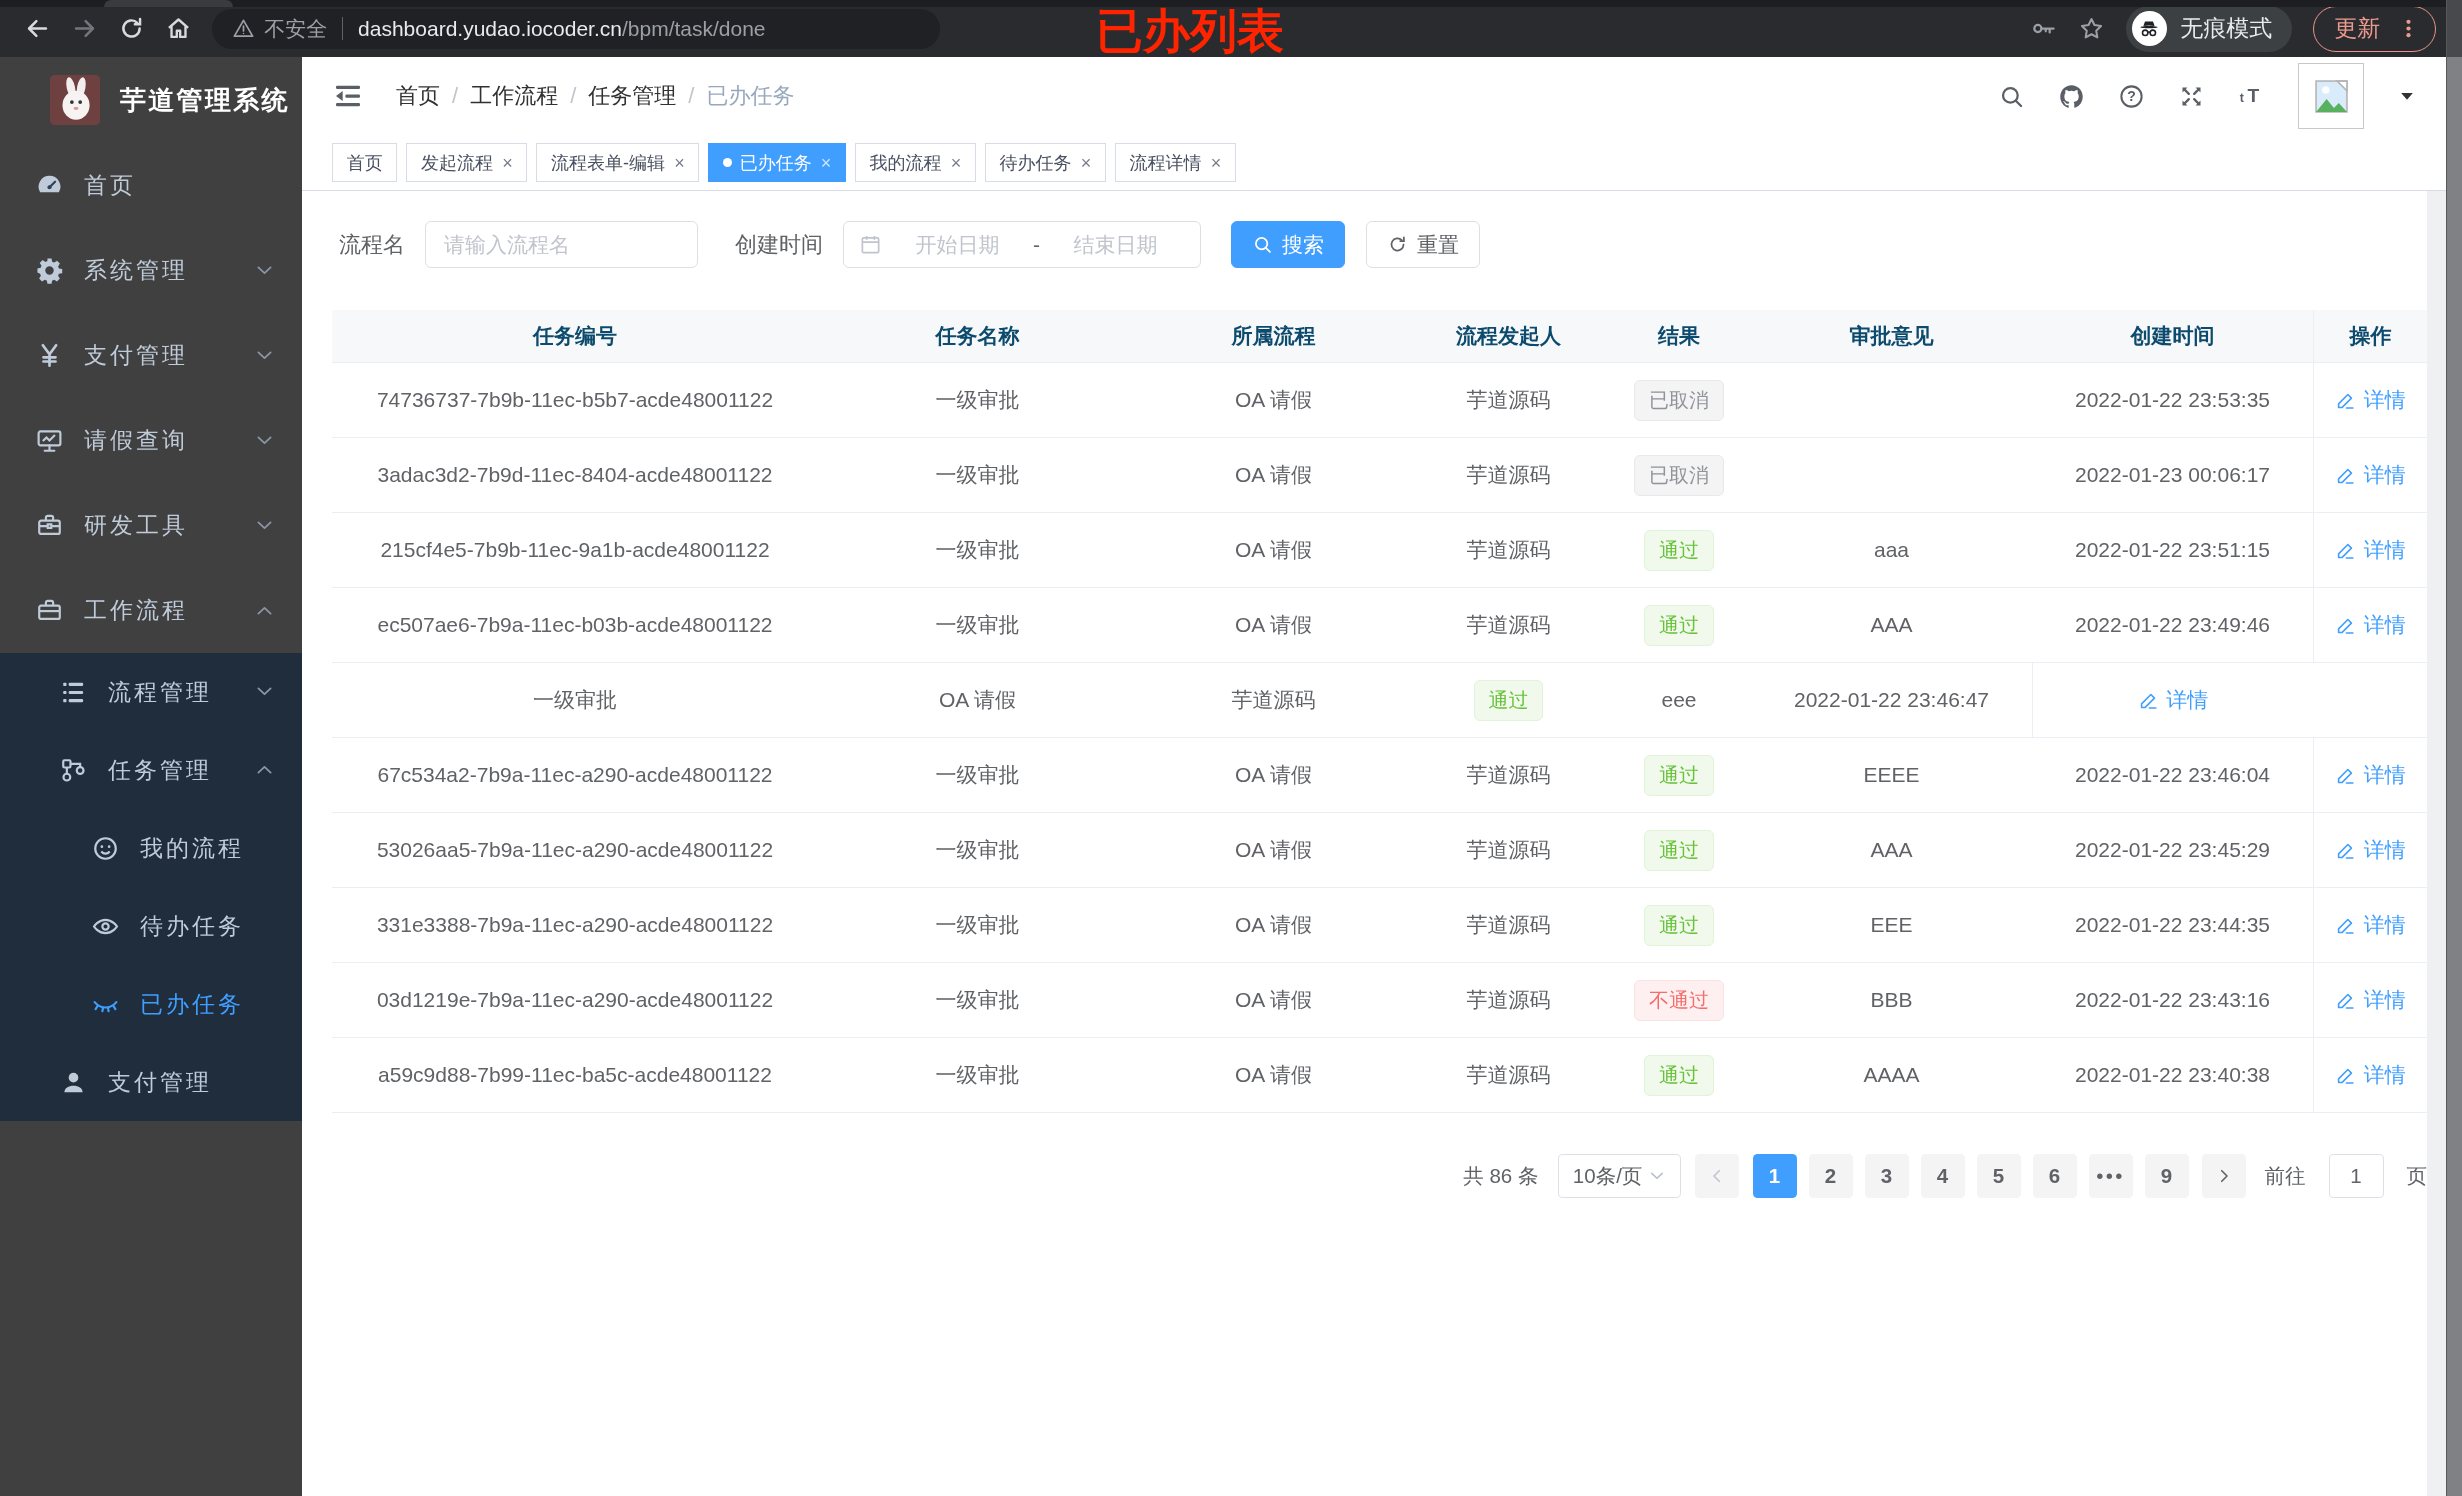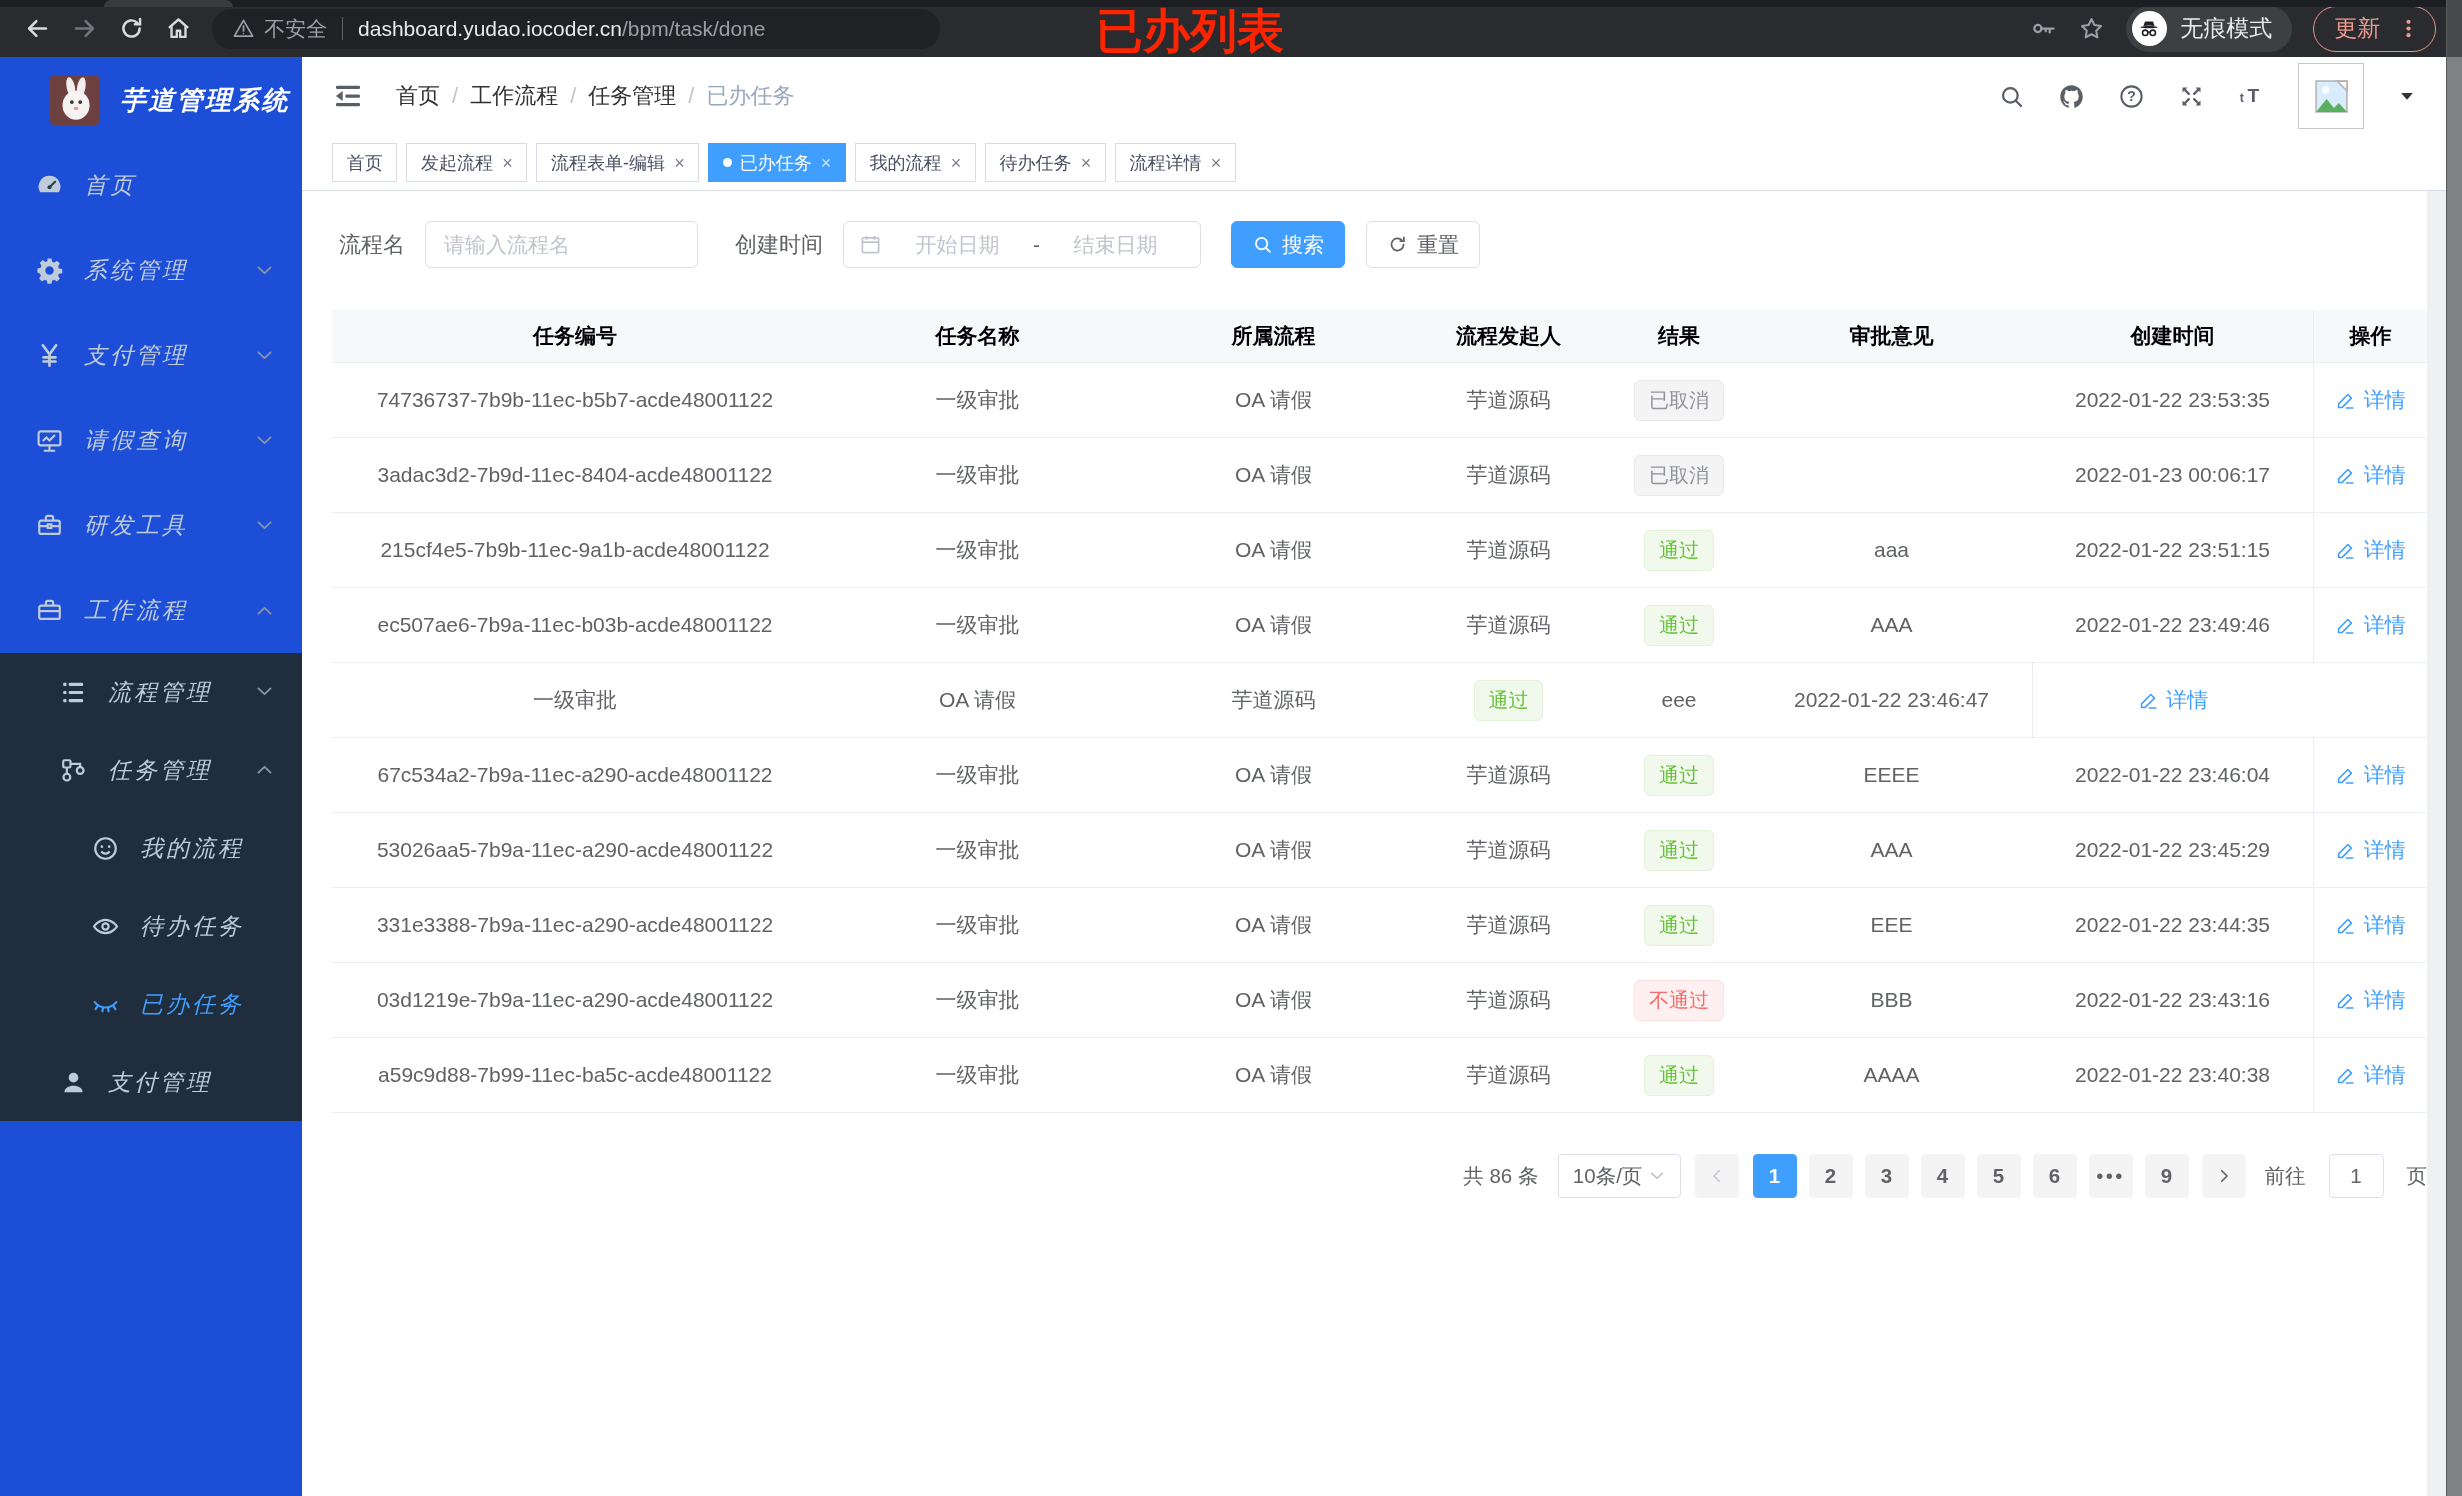--- a/index.html
+++ b/index.html
@@ -32,21 +32,21 @@
   .incog-label{color:#e8eaed;font-size:23px;white-space:nowrap;}
   .update-pill{height:44px;border:1.5px solid #e8948c;border-radius:23.5px;display:flex;align-items:center;padding:0 15px 0 20px;gap:16.7px;color:#ec9a8f;cursor:pointer;}
   .update-label{font-size:23px;white-space:nowrap;}
   .update-pill svg{width:23px;height:23px;}
   
   .win-scrollbar{position:absolute;top:0;right:0;width:15px;height:1496px;background:#7f8184;border-left:0.8px solid #58595c;z-index:30;}
   .win-scrollbar::before{content:"";position:absolute;top:0;left:0;right:0;height:57px;background:#48494c;}
   
   .app{position:absolute;top:57px;left:0;right:15px;bottom:0;display:flex;}
   
-  .sidebar{width:302px;flex-shrink:0;background:#1d4ed8;color:#bfcbd9;position:relative;font-style:italic;}
+  .sidebar{width:302px;flex-shrink:0;background:#404040;color:#bfcbd9;position:relative;}
   .logo-row{height:86px;display:flex;align-items:center;padding-left:50px;gap:20px;}
   .logo-img{width:50px;height:50px;border-radius:4.6px;overflow:hidden;flex-shrink:0;}
   .app-title{color:#fff;font-size:26px;font-weight:700;letter-spacing:2.3px;white-space:nowrap;}
   .menu-item{height:85px;display:flex;align-items:center;position:relative;font-size:23px;color:#bfcbd9;cursor:pointer;letter-spacing:3px;}
   .submenu .menu-item{height:78px;}
   .menu-item.lvl1{padding-left:35px;}
   .menu-item.lvl2{padding-left:59px;}
   .menu-item.lvl3{padding-left:91px;}
   .menu-item.active{color:#409eff;}
   .submenu{background:#1f2d3d;}
@@ -91,21 +91,21 @@
   .dt-ph{flex:1;text-align:center;font-size:21px;color:#c0c4cc;white-space:nowrap;}
   .dt-sep{color:#606266;font-size:21px;}
   .btn{height:47px;border-radius:6px;display:inline-flex;align-items:center;gap:9px;padding:0 20px;font-size:21px;cursor:pointer;box-sizing:border-box;white-space:nowrap;}
   .btn svg{width:21px;height:21px;}
   .btn-primary{background:#409eff;border:0.8px solid #409eff;color:#fff;margin-left:30px;}
   .btn-plain{background:#fff;border:0.8px solid #dcdfe6;color:#606266;margin-left:21px;}
   
   .table{margin-top:42px;}
   .cols{display:grid;grid-template-columns:486px 319px 273px 197px 144px 281px 281px 1fr;}
   .t-head{background:#f7f8fa;border-bottom:0.8px solid #ebeef5;}
-  .th{height:52px;display:flex;align-items:center;justify-content:center;font-size:21px;font-weight:700;color:#000000;white-space:nowrap;}
+  .th{height:52px;display:flex;align-items:center;justify-content:center;font-size:21px;font-weight:700;color:#0c4a6e;white-space:nowrap;}
   .th:last-child{border-left:0.8px solid #ebeef5;}
   .t-row{border-bottom:0.8px solid #ebeef5;height:74px;}
   .td{display:flex;align-items:center;justify-content:center;font-size:21px;color:#606266;white-space:nowrap;overflow:hidden;}
   .td-op{border-left:0.8px solid #ebeef5;}
   .tag-badge{height:39px;padding:0 13.7px;border-radius:6px;border:0.8px solid transparent;display:inline-flex;align-items:center;font-size:20px;}
   .tag-info{background:#f4f4f5;border-color:#e9e9eb;color:#909399;}
   .tag-success{background:#f0f9eb;border-color:#e1f3d8;color:#67c23a;}
   .tag-danger{background:#fef0f0;border-color:#fde2e2;color:#f56c6c;}
   .link{color:#409eff;display:inline-flex;align-items:center;gap:7.6px;font-size:21px;cursor:pointer;}
   .link svg{width:21px;height:21px;}

